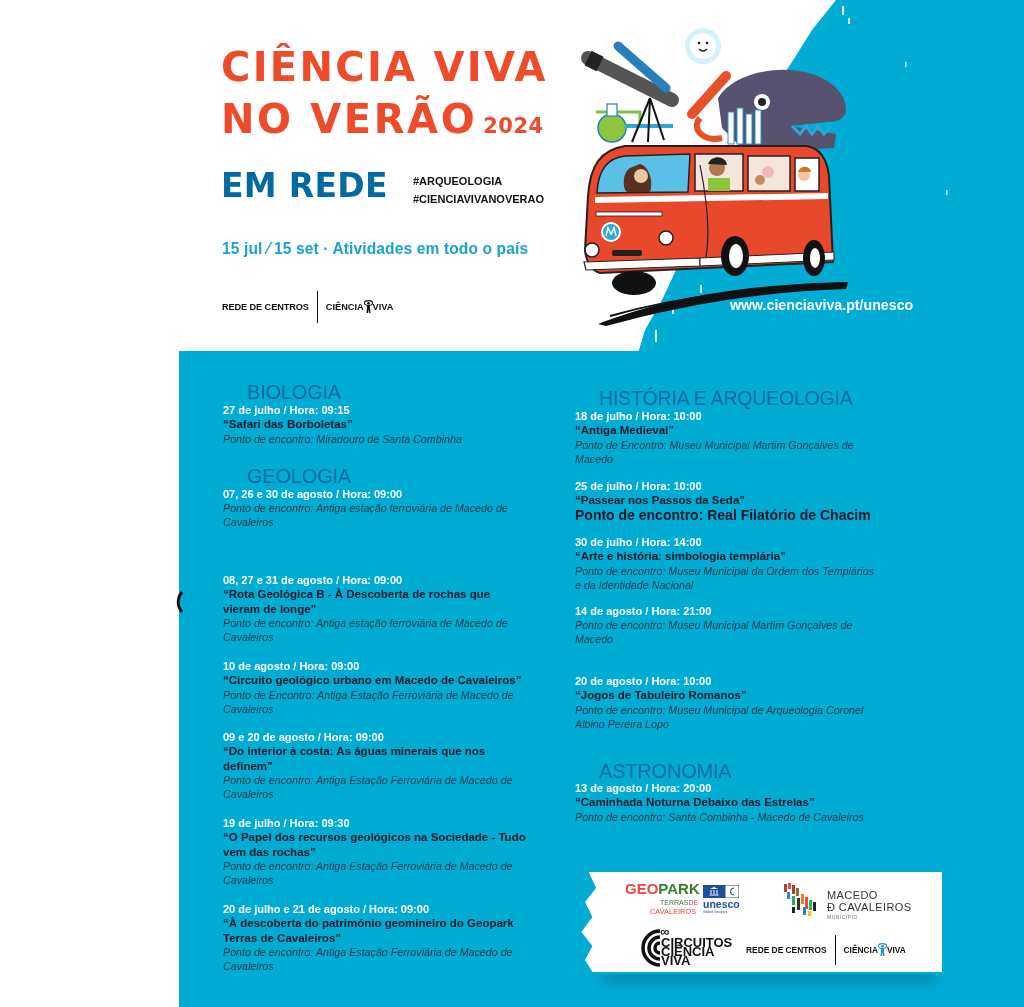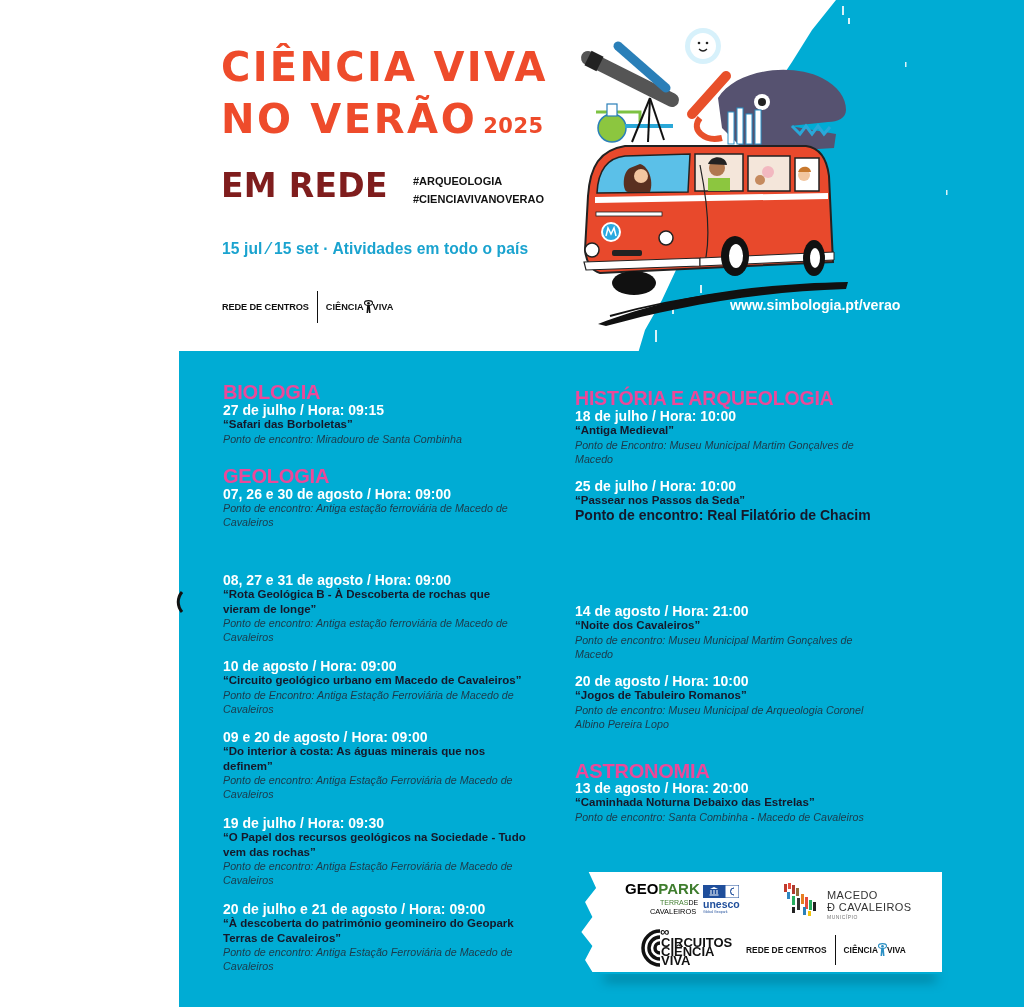--- a/index.html
+++ b/index.html
@@ -9,53 +9,53 @@
   .abs { position: absolute; }
 
   
   .blue-shape { position: absolute; left: 0; top: 0; width: 1024px; height: 360px; }
   .title { position: absolute; left: 221px; font-family: "DejaVu Sans", sans-serif; font-weight: bold;
            color: #ee4b2b; font-size: 40px; line-height: 44px; white-space: nowrap; }
   .title.l1 { top: 45px; letter-spacing: 2.3px; }
   .title.l2 { top: 97px; letter-spacing: 2.6px; }
   .title .year { font-size: 21px; letter-spacing: 0.5px; margin-left: 6px; }
   .em-rede { position: absolute; left: 221px; top: 168px; font-family: "DejaVu Sans", sans-serif;
-             font-weight: bold; font-size: 33px; line-height: 36px; color: #7f1d1d; letter-spacing: 0.3px; }
+             font-weight: bold; font-size: 33px; line-height: 36px; color: #0369a1; letter-spacing: 0.3px; }
   .hashtags { position: absolute; left: 413px; top: 172px; font-weight: bold; font-size: 11px;
               line-height: 18px; color: #111; }
   .dates { position: absolute; left: 222px; top: 240px; font-weight: bold; font-size: 15.6px;
            color: #1aa3cf; white-space: nowrap; letter-spacing: 0.1px; }
   .network { position: absolute; left: 222px; top: 290px; height: 34px; display: flex; align-items: center;
              white-space: nowrap; }
   .network .rede { font-weight: bold; font-size: 9.2px; color: #111; letter-spacing: -0.1px; }
   .network .divider { width: 1px; height: 32px; background: #111; margin: 0 8px 0 8px; }
   .brand { display: inline-flex; align-items: center; font-weight: bold; font-size: 9.2px; color: #111; }
   .brand svg { margin: 0 0 0 0; }
   .url { position: absolute; left: 730px; top: 297px; font-weight: bold; font-size: 14.2px; color: #ffffff;
          white-space: nowrap; }
   .van { position: absolute; left: 560px; top: 20px; }
 
   
   .panel { position: absolute; left: 179px; top: 351px; width: 845px; height: 656px; background: #00acd4; }
-  .sec-heading { position: absolute; font-weight: bold; font-size: 20px; line-height: 22px; color: #ec4899;
-                 white-space: nowrap; letter-spacing: -0.2px; }
+  .sec-heading { position: absolute; font-weight: normal; font-size: 20px; line-height: 22px; color: #0369a1;
+                 white-space: nowrap; letter-spacing: -0.2px; margin-left: 24px; }
   .event { position: absolute; width: 345px; }
-  .event .date { font-weight: bold; font-size: 14px; line-height: 14.8px; color: #ffffff; white-space: pre-line; }
+  .event .date { font-weight: bold; font-size: 11px; line-height: 14.8px; color: #ffffff; white-space: pre-line; }
   .event .etitle { font-weight: bold; font-size: 11.5px; line-height: 14.6px; color: #15182a; white-space: pre-line; }
   .event .loc { font-style: italic; font-size: 10.7px; line-height: 14px; color: #1b3a4b; white-space: pre-line; }
   .event .loc.plain { font-style: normal; font-weight: bold; color: #15182a; font-size: 14px; }
 
   
   .logo-box { position: absolute; left: 574px; top: 872px; width: 368px; height: 100px; background: #fff;
               clip-path: polygon(4% 0, 100% 0, 100% 100%, 5% 100%, 3% 88%, 5% 74%, 2% 60%, 5% 45%, 3% 30%, 6% 16%); }
   .logo-shadow { position: absolute; left: 600px; top: 962px; width: 340px; height: 12px;
                  box-shadow: 0 10px 12px -4px rgba(0,0,0,0.5); }
   .geo-word { position: absolute; left: 625px; top: 880px; font-weight: bold; font-size: 15px; line-height: 18px;
               white-space: nowrap; }
-  .geo-light { color: #000000; }
+  .geo-light { color: #ef4444; }
   .geo-dark { color: #3f7d2e; }
   .geo-sub { position: absolute; font-size: 7px; line-height: 8px; white-space: nowrap; }
   .unesco-word { position: absolute; left: 703px; top: 898px; font-weight: bold; font-size: 10.5px; color: #1f4e9b; }
   .unesco-tiny { position: absolute; left: 703px; top: 910px; font-size: 3.5px; color: #1f4e9b; }
   .macedo { position: absolute; left: 827px; font-size: 11px; color: #333; white-space: nowrap; letter-spacing: 0.4px; }
   .macedo.small { font-size: 5px; color: #777; letter-spacing: 0.5px; }
   .circ-text { position: absolute; left: 661px; top: 938px; font-weight: bold; font-size: 13px; line-height: 9px;
                color: #111; }
   .logo-network { position: absolute; left: 746px; top: 935px; height: 30px; display: flex; align-items: center; }
   .logo-network .rede { font-weight: bold; font-size: 8.4px; color: #111; }
@@ -76,21 +76,21 @@
         <rect x="700" y="285" width="2" height="8"></rect>
       <rect x="655" y="330" width="2" height="12"></rect>
         <rect x="672" y="305" width="2" height="9"></rect>
       <rect x="905" y="62" width="1.5" height="5"></rect>
         <rect x="946" y="190" width="1.5" height="5"></rect>
     </g>
   </svg>
 
   <div class="title l1">CIÊNCIA VIVA</div>
   <div class="title l2">
-    <span>NO VERÃO</span><span class="year">2025</span>
+    <span>NO VERÃO</span><span class="year">2024</span>
   </div>
   <div class="em-rede">EM REDE</div>
   <div class="hashtags">
     <div>#ARQUEOLOGIA</div>
     <div>#CIENCIAVIVANOVERAO</div>
   </div>
   <div class="dates">15 jul ⁄ 15 set · Atividades em todo o país</div>
 
   <div class="network">
     <span class="rede">REDE DE CENTROS</span>
@@ -174,21 +174,21 @@
     <path d="M584,262 L700,258 L700,266 L586,270 Z" fill="#ffffff" stroke="#222" stroke-width="1.2"></path>
     <path d="M700,258 L834,252 L834,260 L700,266 Z" fill="#ffffff" stroke="#222" stroke-width="1"></path>
 
     <ellipse cx="634" cy="283" rx="22" ry="12" fill="#111"></ellipse>
     <ellipse cx="735" cy="256" rx="14" ry="20" fill="#111"></ellipse>
     <ellipse cx="736" cy="256" rx="7" ry="12" fill="#ffffff"></ellipse>
     <ellipse cx="814" cy="258" rx="11" ry="18" fill="#111"></ellipse>
     <ellipse cx="815" cy="258" rx="5" ry="10" fill="#ffffff"></ellipse>
   </svg>
 
-  <div class="url">www.simbologia.pt/verao</div>
+  <div class="url">www.cienciaviva.pt/unesco</div>
 
   <div class="panel"></div>
   <svg class="abs" style="left:175px;top:590px" width="10" height="24">
     <path d="M7,2 C2,8 2,16 7,22" stroke="#111" stroke-width="3" fill="none"></path>
   </svg>
 
   <div class="sec-heading" style="left:223px;top:381px">BIOLOGIA</div>
   <div class="event" style="left:223px;top:402.5px">
     <div class="date">27 de julho / Hora: 09:15</div>
     <div class="etitle">“Safari das Borboletas”</div>
@@ -241,23 +241,28 @@
     <div class="date">18 de julho / Hora: 10:00</div>
     <div class="etitle">“Antiga Medieval”</div>
     <div class="loc">Ponto de Encontro: Museu Municipal Martim Gonçalves de
 Macedo</div>
   </div>
   <div class="event" style="left:575px;top:478.5px">
     <div class="date">25 de julho / Hora: 10:00</div>
     <div class="etitle">“Passear nos Passos da Seda”</div>
     <div class="loc plain">Ponto de encontro: Real Filatório de Chacim</div>
   </div>
+  <div class="event" style="left:575px;top:534.5px">
+    <div class="date">30 de julho / Hora: 14:00</div>
+    <div class="etitle">“Arte e história: simbologia templária”</div>
+    <div class="loc">Ponto de encontro: Museu Municipal da Ordem dos Templários
+e da Identidade Nacional</div>
+  </div>
   <div class="event" style="left:575px;top:603.5px">
     <div class="date">14 de agosto / Hora: 21:00</div>
-    <div class="etitle">“Noite dos Cavaleiros”</div>
     <div class="loc">Ponto de encontro: Museu Municipal Martim Gonçalves de
 Macedo</div>
   </div>
   <div class="event" style="left:575px;top:673.5px">
     <div class="date">20 de agosto / Hora: 10:00</div>
     <div class="etitle">“Jogos de Tabuleiro Romanos”</div>
     <div class="loc">Ponto de encontro:  Museu Municipal de Arqueologia Coronel
 Albino Pereira Lopo</div>
   </div>
 

